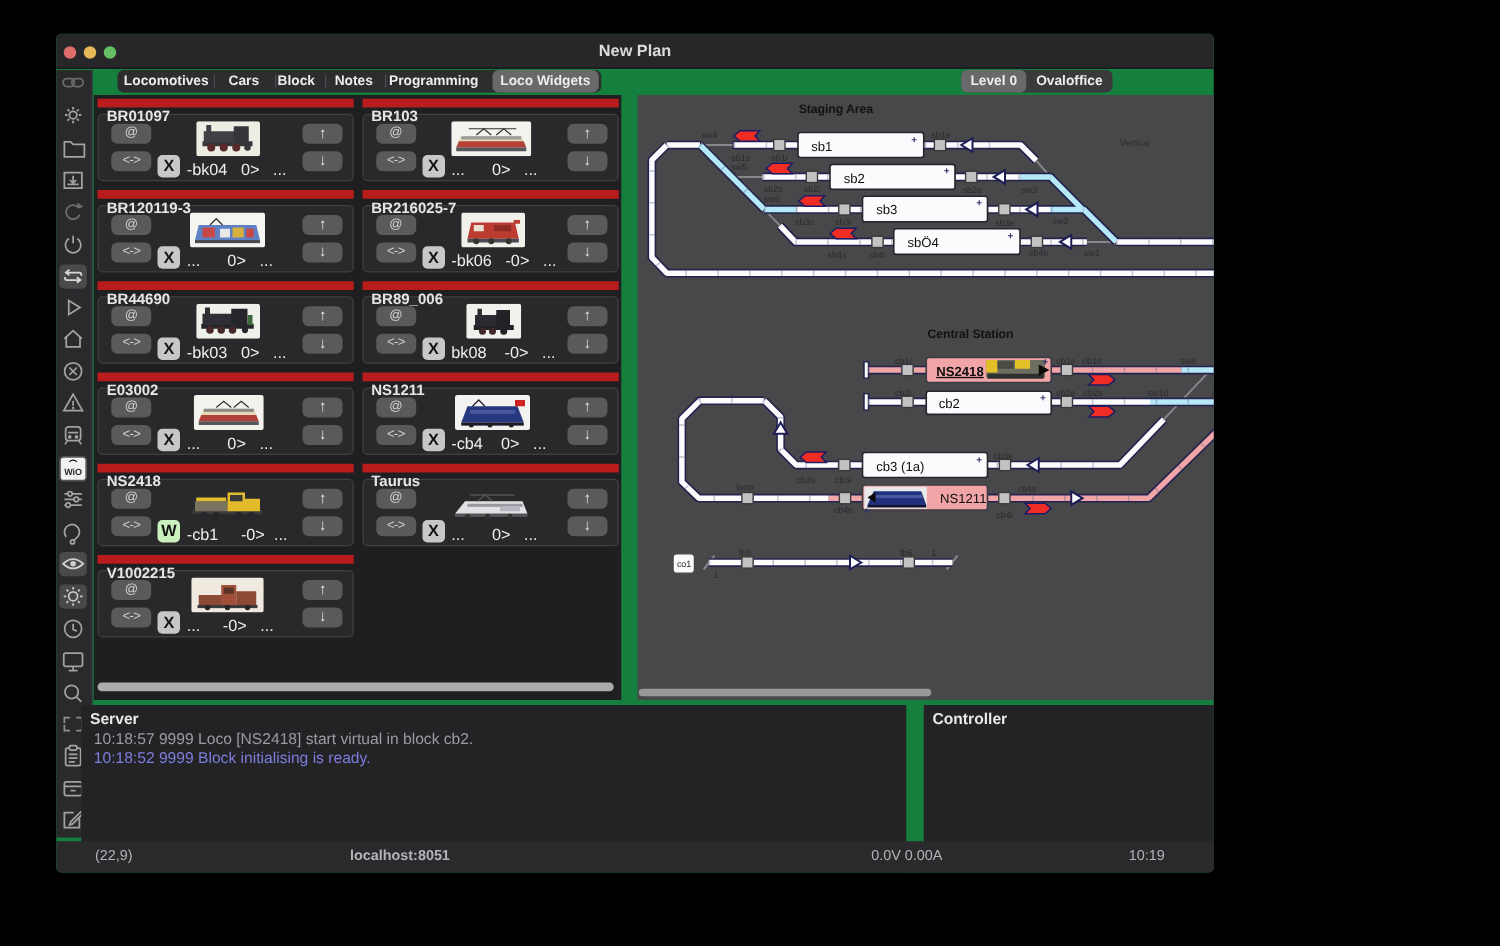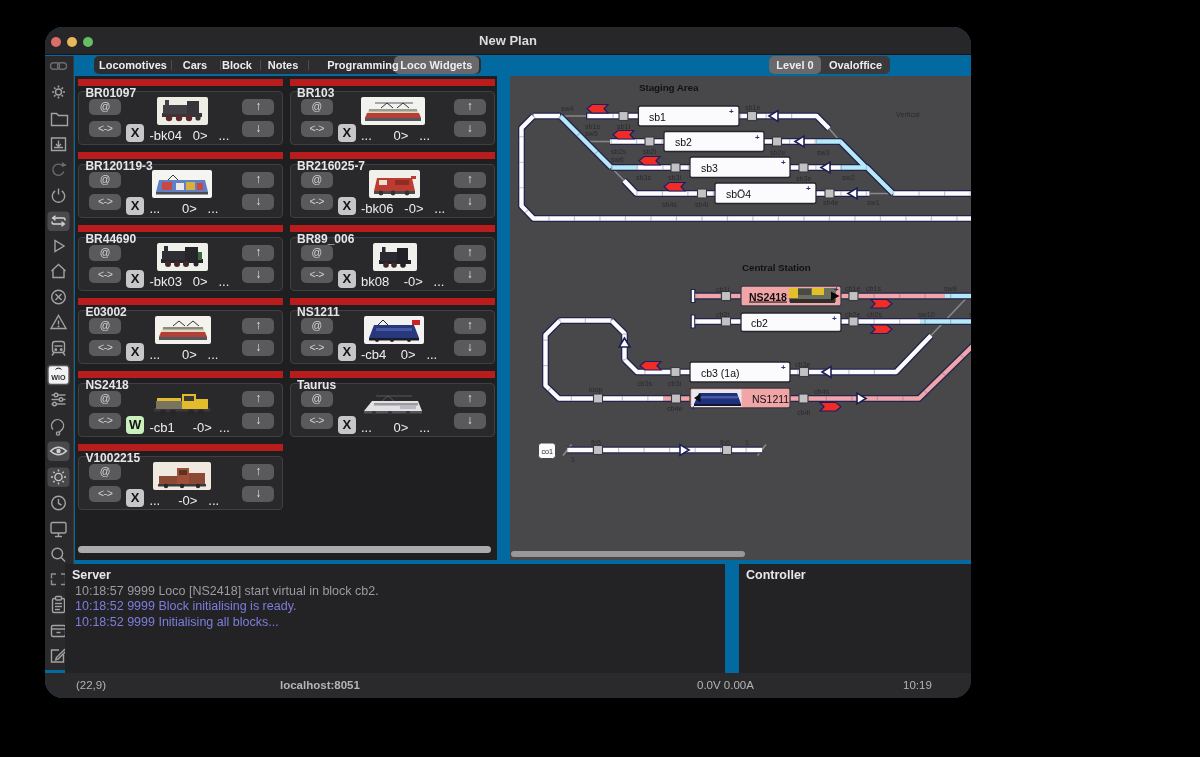--- a/index.html
+++ b/index.html
@@ -1,17 +1,17 @@
 <!DOCTYPE html>
 <html><head>
 <meta charset="utf-8">
 <style>
   html,body{margin:0;padding:0;background:#000;width:1200px;height:757px;overflow:hidden;}
   *{box-sizing:border-box;font-family:"Liberation Sans",sans-serif;}
-  #win{position:absolute;left:45px;top:27px;width:926px;height:671px;background:#0369a1;border-radius:18px;overflow:hidden;box-shadow:0 10px 30px rgba(0,0,0,.6);}
+  #win{position:absolute;left:45px;top:27px;width:926px;height:671px;background:#15803d;border-radius:4px;overflow:hidden;box-shadow:0 10px 30px rgba(0,0,0,.6);}
   #titlebar{position:absolute;left:0;top:0;width:100%;height:28px;background:#27272a;border-bottom:1px solid #151517;}
   .tl{position:absolute;top:9.7px;width:10.5px;height:10.5px;border-radius:50%;}
   #title{position:absolute;left:0;top:0;width:100%;text-align:center;line-height:28px;font-size:13px;font-weight:bold;color:#dcdcde;}
   .tabgrp{position:absolute;top:29px;height:18px;border-radius:5px;}
   .tabsel{position:absolute;top:0;height:18px;background:#69696c;border-radius:5px;text-align:center;}
   .tabtxt{position:absolute;top:0;height:18px;line-height:18px;font-size:11px;font-weight:bold;color:#ededef;white-space:nowrap;text-align:center;}
   .tabsep{position:absolute;top:4px;width:1px;height:10px;background:#4d4d50;}
   #toolbar{position:absolute;left:0;top:29px;width:29px;height:614px;background:#2a2a2c;border-right:1px solid #39393b;}
   #leftpanel{position:absolute;left:30px;top:49px;width:422px;height:484px;background:#1f1f21;}
   .hdr{position:absolute;width:205px;height:13px;border-top:7px solid #b91c1c;font-size:12px;font-weight:bold;color:#e6e6e8;padding:1px 0 0 7px;line-height:12px;z-index:3;}
@@ -43,21 +43,21 @@
     <div class="tl" style="left:21.8px;background:#e6b857;"></div>
     <div class="tl" style="left:37.8px;background:#66be62;"></div>
   </div>
 
   <div class="tabgrp" style="left:49px;width:387px;background:#2d2d30;"></div>
   <div class="tabsel" style="left:348.5px;top:29px;width:85.5px;"></div>
   <div class="tabtxt" style="left:51px;top:29px;width:74px;">Locomotives</div>
   <div class="tabtxt" style="left:130px;top:29px;width:40px;">Cars</div>
   <div class="tabtxt" style="left:172px;top:29px;width:40px;">Block</div>
   <div class="tabtxt" style="left:217px;top:29px;width:42px;">Notes</div>
-  <div class="tabtxt" style="left:266px;top:29px;width:72px;margin-left:16px;">Programming</div>
+  <div class="tabtxt" style="left:266px;top:29px;width:72px;">Programming</div>
   <div class="tabtxt" style="left:348.5px;top:29px;width:85.5px;">Loco Widgets</div>
   <div class="tabsep" style="left:125.5px;top:33px;"></div>
   <div class="tabsep" style="left:175px;top:33px;"></div>
   <div class="tabsep" style="left:215px;top:33px;"></div>
   <div class="tabsep" style="left:263px;top:33px;"></div>
 
   <div class="tabgrp" style="left:724px;width:121px;background:#3a3a3d;"></div>
   <div class="tabsel" style="left:724px;top:29px;width:52px;"></div>
   <div class="tabtxt" style="left:724px;top:29px;width:52px;">Level 0</div>
   <div class="tabtxt" style="left:776px;top:29px;width:69px;">Ovaloffice</div>
@@ -607,21 +607,20 @@
       <text x="745" y="444.5">1</text>
       <text x="571" y="462">1</text>
   </svg>
   <div class="scroll" style="left:466px;top:523.5px;width:234px;height:6.5px;background:#98989a;"></div>
   <div class="scroll" style="left:1094px;top:54px;width:8px;height:169px;background:#98989a;"></div>
   <div style="position:absolute;left:1089px;top:512px;width:14px;height:14px;background:#fff;"></div>
   <div id="srvpanel">
     <div class="paneltitle">Server</div>
     <div class="logline" style="color:#9b9ba1;">10:18:57 9999 Loco [NS2418] start virtual in block cb2.</div>
     <div class="logline" style="color:#7d7ddd;">10:18:52 9999 Block initialising is ready.</div>
-    <div class="logline" style="color:#7d7ddd;">10:18:52 9999 Initialising all blocks...</div>
   </div>
   <div id="ctlpanel">
     <div class="paneltitle">Controller</div>
   </div>
   <div id="statusbar">
     <div class="st" style="left:31px;">(22,9)</div>
     <div class="st" style="left:235px;font-weight:bold;">localhost:8051</div>
     <div class="st" style="left:652px;">0.0V 0.00A</div>
     <div class="st" style="left:858px;">10:19</div>
     <svg class="st" style="left:1000px;top:7px;" width="100" height="12" viewBox="0 0 100 12">

